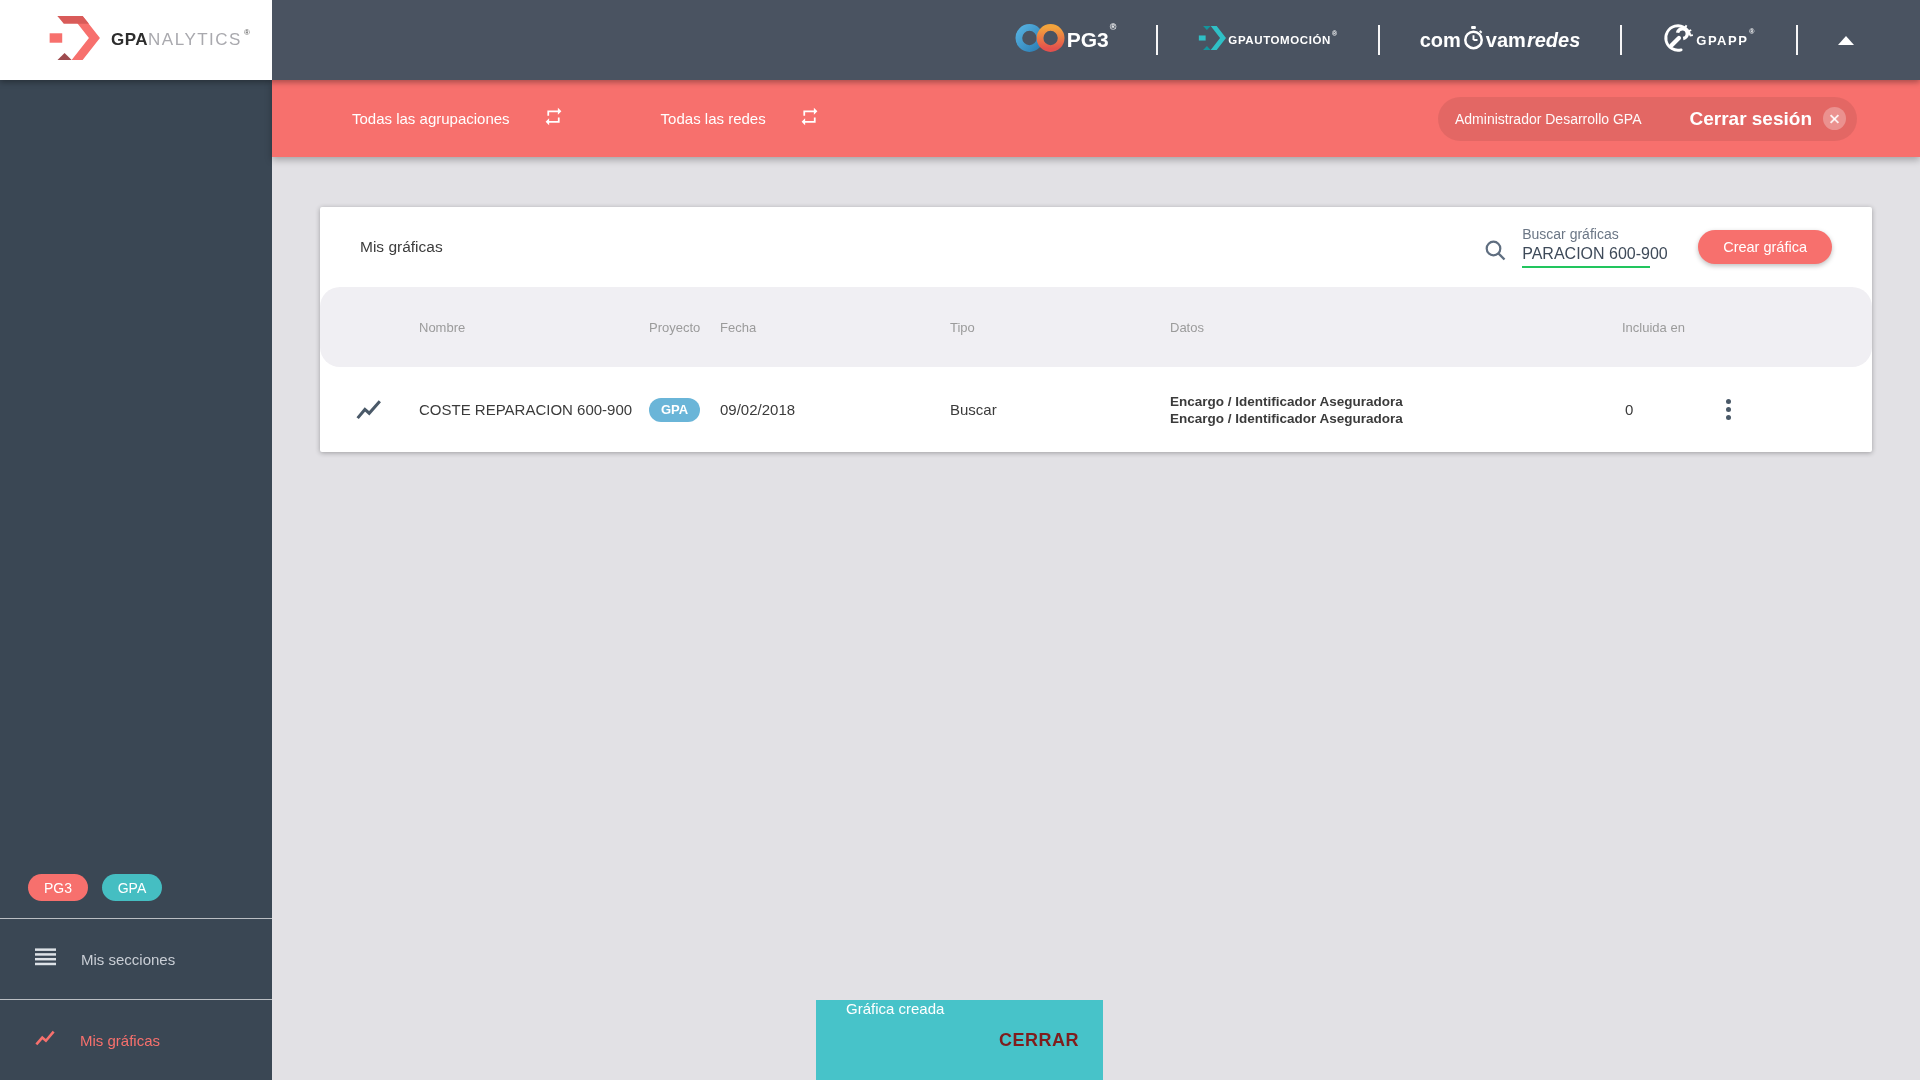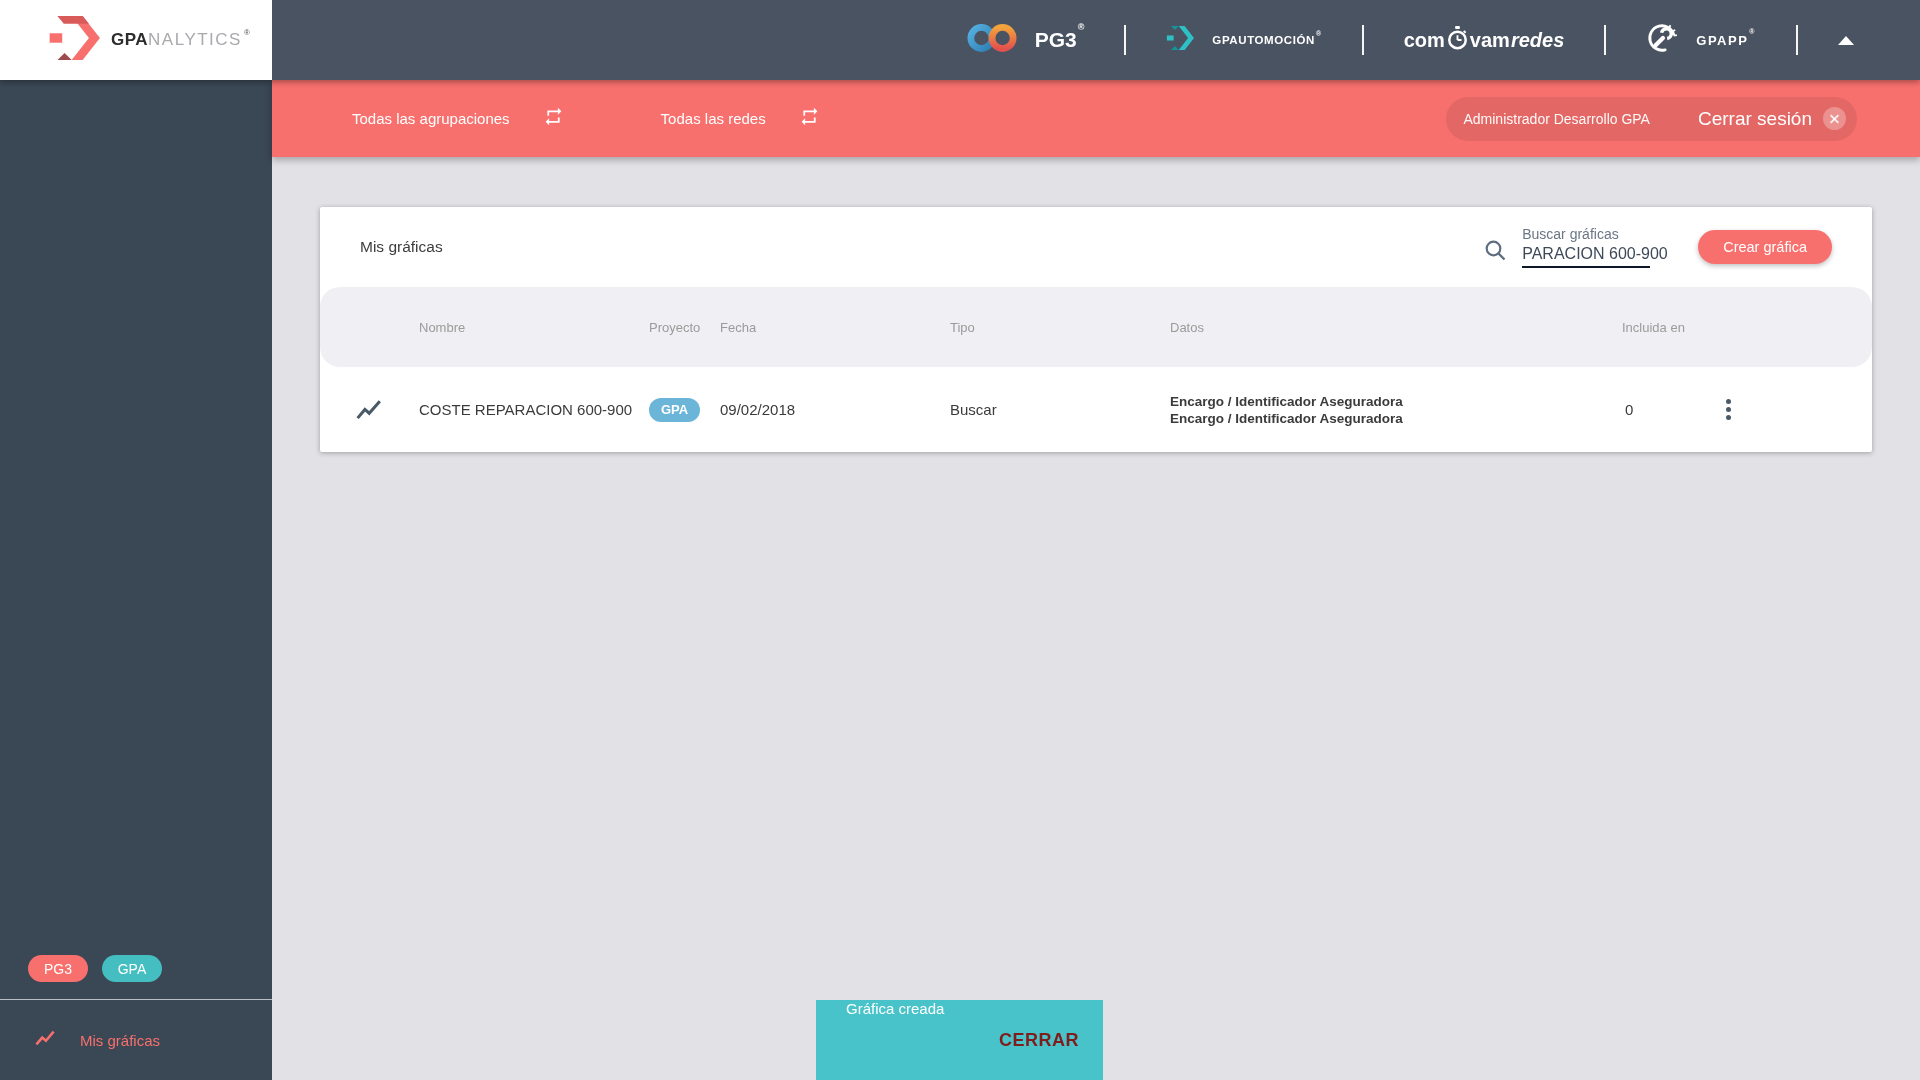--- a/index.html
+++ b/index.html
@@ -21,21 +21,21 @@
     display:flex; align-items:center; padding-left:48px; gap:11px;
   }
   .brand-text{ font-size:17px; letter-spacing:.5px; display:flex; align-items:flex-start; }
   .brand-bold{ font-weight:bold; color:#2d2d2d; }
   .brand-light{ color:#a9a9ae; letter-spacing:1.5px; }
   .brand-reg{ font-size:8px; color:#555; margin-top:-2px; margin-left:2px; }
   .header-right{
     display:flex; align-items:center; margin-left:auto; height:100%;
     padding-right:66px; color:#fff;
   }
-  .app-logo{ display:flex; align-items:center; gap:18px; }
+  .app-logo{ display:flex; align-items:center; gap:2px; }
   .vdiv{ width:2px; height:30px; background:rgba(255,255,255,.95); margin:0 40px; }
   .pg3-text{ font-size:21px; font-weight:bold; }
   .reg-sup{ font-size:9px; vertical-align:top; margin-left:1px; position:relative; top:-6px; }
   .gpauto-text{ font-size:11.5px; font-weight:bold; letter-spacing:.6px; }
   .comvami{ font-size:20px; display:flex; align-items:center; gap:1px; }
   .comvami .p1{ font-weight:600; }
   .comvami .p2{ font-weight:bold; }
   .comvami .p3{ font-weight:bold; font-style:italic; }
   .gpapp-text{ font-size:13px; font-weight:bold; letter-spacing:1.5px; }
   .collapse-tri{
@@ -59,21 +59,21 @@
     margin-left:auto; margin-right:63px; height:44px; border-radius:22px;
     background:rgba(0,0,0,.08); display:flex; align-items:center;
     padding:0 11px 0 17px;
   }
   .user-name{ font-size:14px; color:rgba(255,255,255,.96); }
   .logout-btn{
     display:flex; align-items:center; border:none; background:transparent;
     color:#fff; cursor:pointer; margin-left:48px; gap:11px;
     font-family:"Liberation Sans", sans-serif;
   }
-  .logout-label{ font-size:19px; }
+  .logout-label{ font-size:19px;font-weight:bold; }
   .x-circle{
     width:23px; height:23px; border-radius:50%;
     background:rgba(255,255,255,.28); position:relative;
   }
   .x-circle::before,.x-circle::after{
     content:""; position:absolute; left:6px; top:10.5px; width:11px; height:2px;
     background:rgba(255,255,255,.85);
   }
   .x-circle::before{ transform:rotate(45deg); }
   .x-circle::after{ transform:rotate(-45deg); }
@@ -103,21 +103,21 @@
     background:#ffffff; border-radius:2px;
     box-shadow:0 1px 5px rgba(0,0,0,.3); z-index:10;
   }
   .card-header{ height:80px; display:flex; align-items:center; padding:0 40px; }
   .page-title{ font-size:15.5px; font-weight:normal; color:#3d3d3d; }
   .search-area{ margin-left:auto; display:flex; align-items:center; }
   .search-icon-wrap{ margin-right:15px; margin-top:10px; cursor:pointer; }
   .field{ display:flex; flex-direction:column; width:128px; }
   .field-label{ font-size:14px; color:#6b7685; margin-bottom:3px; }
   .field-value-row{
-    display:flex; align-items:center; border-bottom:2px solid #0f172a;
+    display:flex; align-items:center; border-bottom:2px solid #22c55e;
     padding-bottom:3px; cursor:text;
   }
   .field-value{ font-size:16px; color:#3e4a59; white-space:nowrap; }
   .caret{ display:inline-block; width:1.5px; height:18px; background:#3e4a59; margin-left:1px; }
   .create-btn{
     margin-left:48px; height:34px; padding:0 25px; border:none; cursor:pointer;
     border-radius:17px; background:#f7706d; color:#fff; font-size:14.5px;
     font-family:"Liberation Sans", sans-serif;
     box-shadow:0 2px 5px rgba(0,0,0,.25);
   }
@@ -276,20 +276,31 @@
       <span class="x-circle"></span>
     </button>
   </div>
 </div>
 
 <aside class="sidebar">
   <div class="sidebar-bottom">
     <div class="sidebar-badges">
       <span class="sb-badge pg3">PG3</span>
       <span class="sb-badge gpa">GPA</span>
+    </div>
+    <div class="side-item">
+      <span>
+        <svg width="21" height="18" viewBox="0 0 22 18">
+          <rect y="0" width="22" height="2.6" fill="#dde2e7"></rect>
+          <rect y="5" width="22" height="2.6" fill="#dde2e7"></rect>
+          <rect y="10" width="22" height="2.6" fill="#dde2e7"></rect>
+          <rect y="15" width="22" height="2.6" fill="#dde2e7"></rect>
+        </svg>
+      </span>
+      <span class="side-label">Mis secciones</span>
     </div>
     <div class="side-item active">
       <span>
         <svg width="20" height="20" viewBox="0 0 22 20">
           <polyline points="1.5,17 8,9.5 12,13 20.5,3" fill="none" stroke="#f7706d" stroke-width="2.8"></polyline>
         </svg>
       </span>
       <span class="side-label">Mis gráficas</span>
     </div>
   </div>

